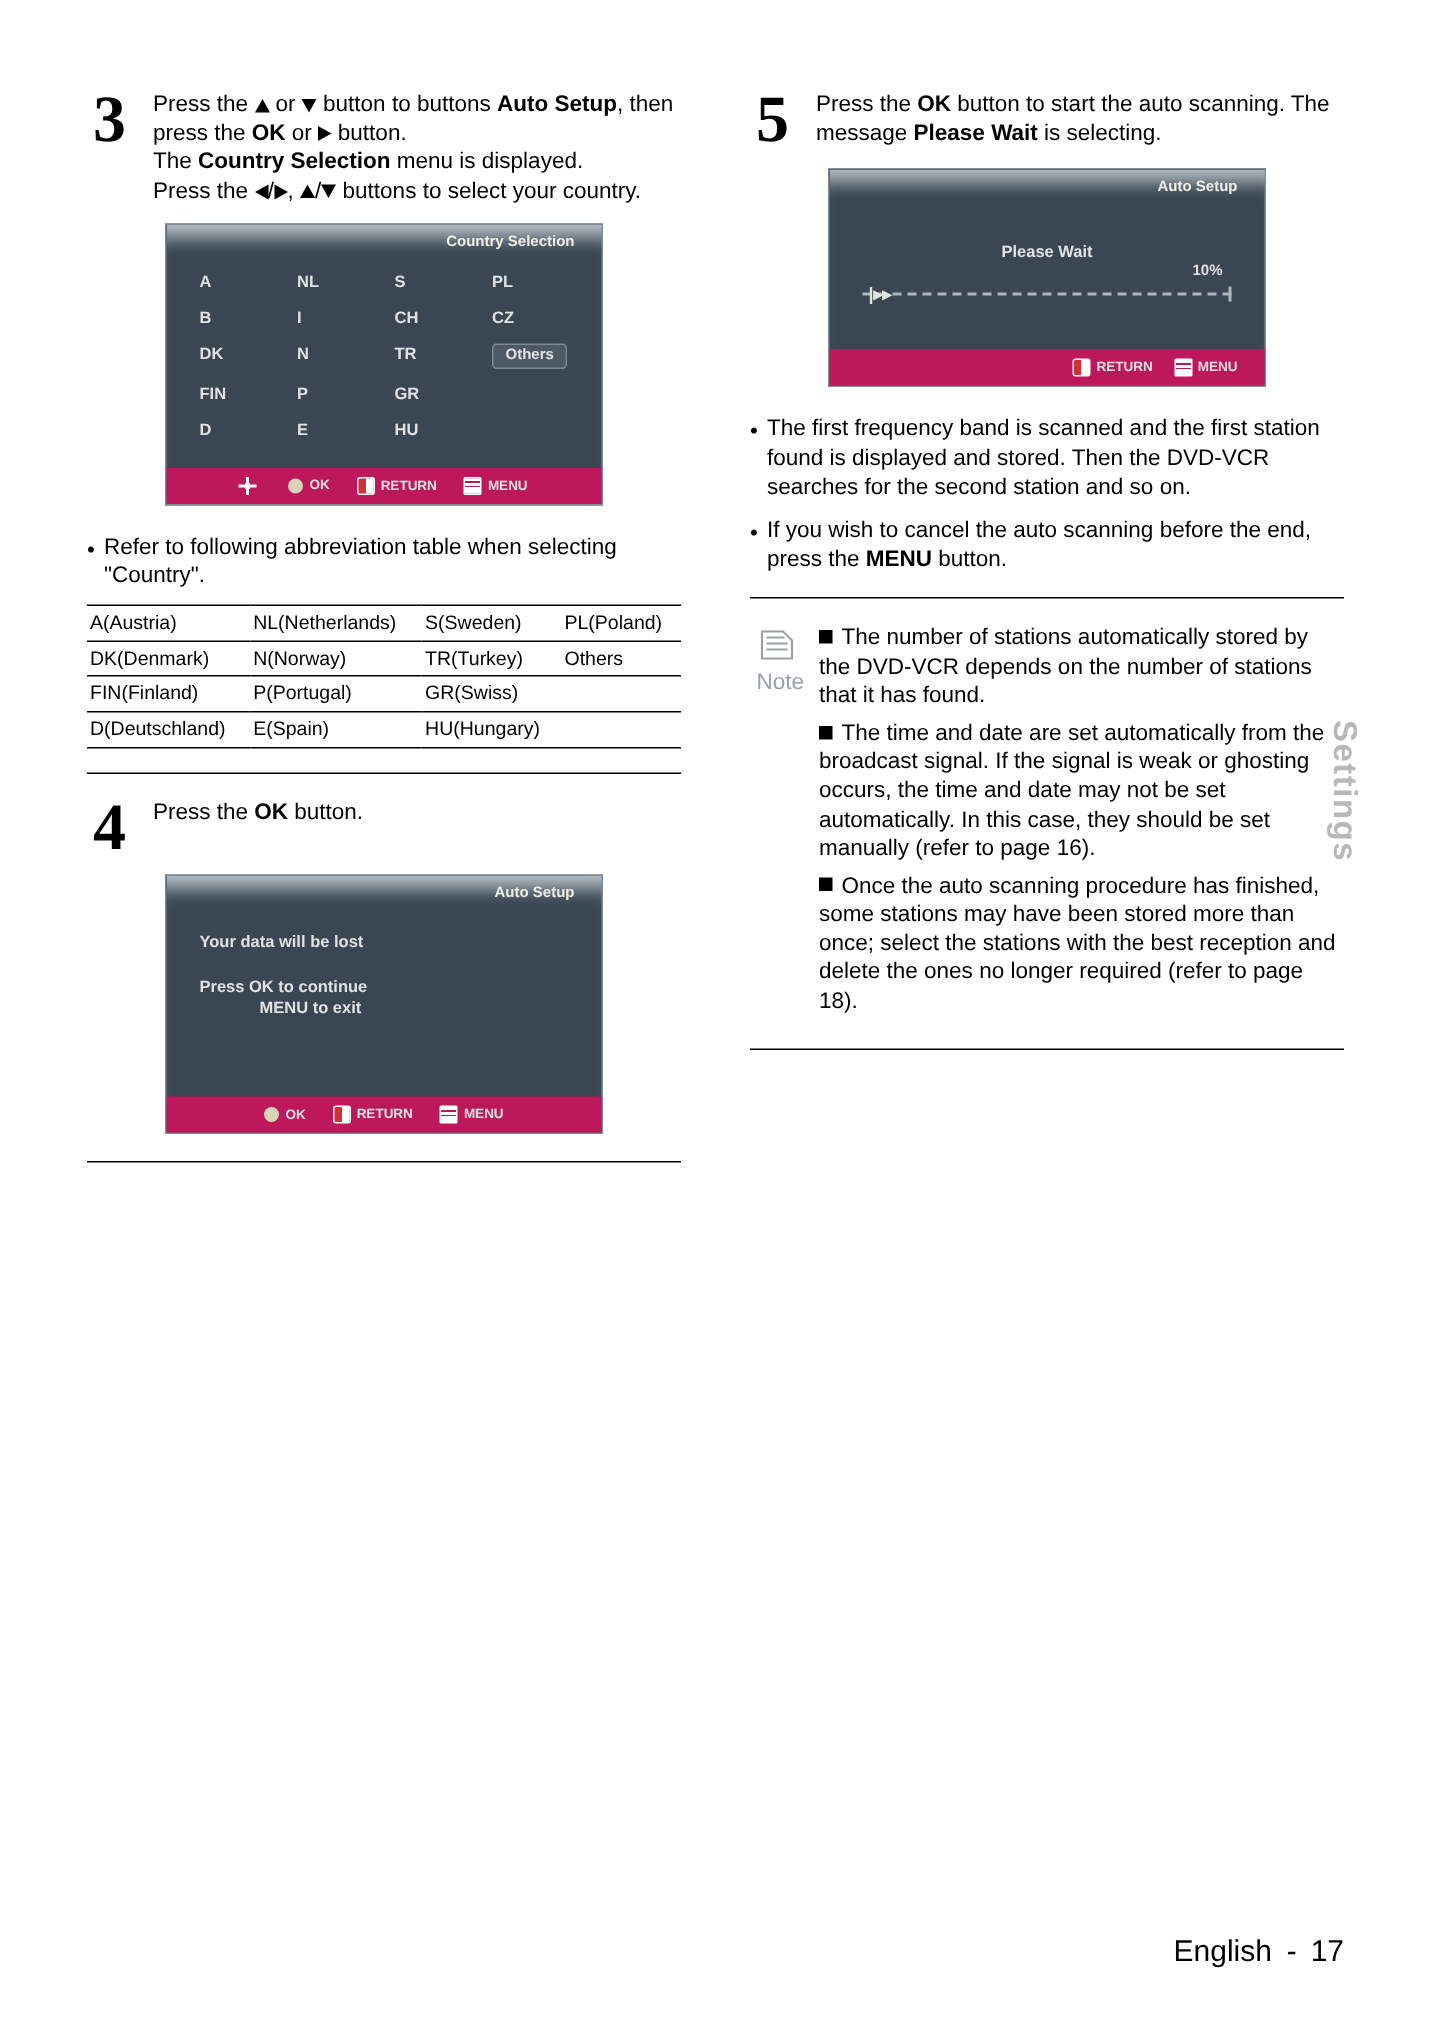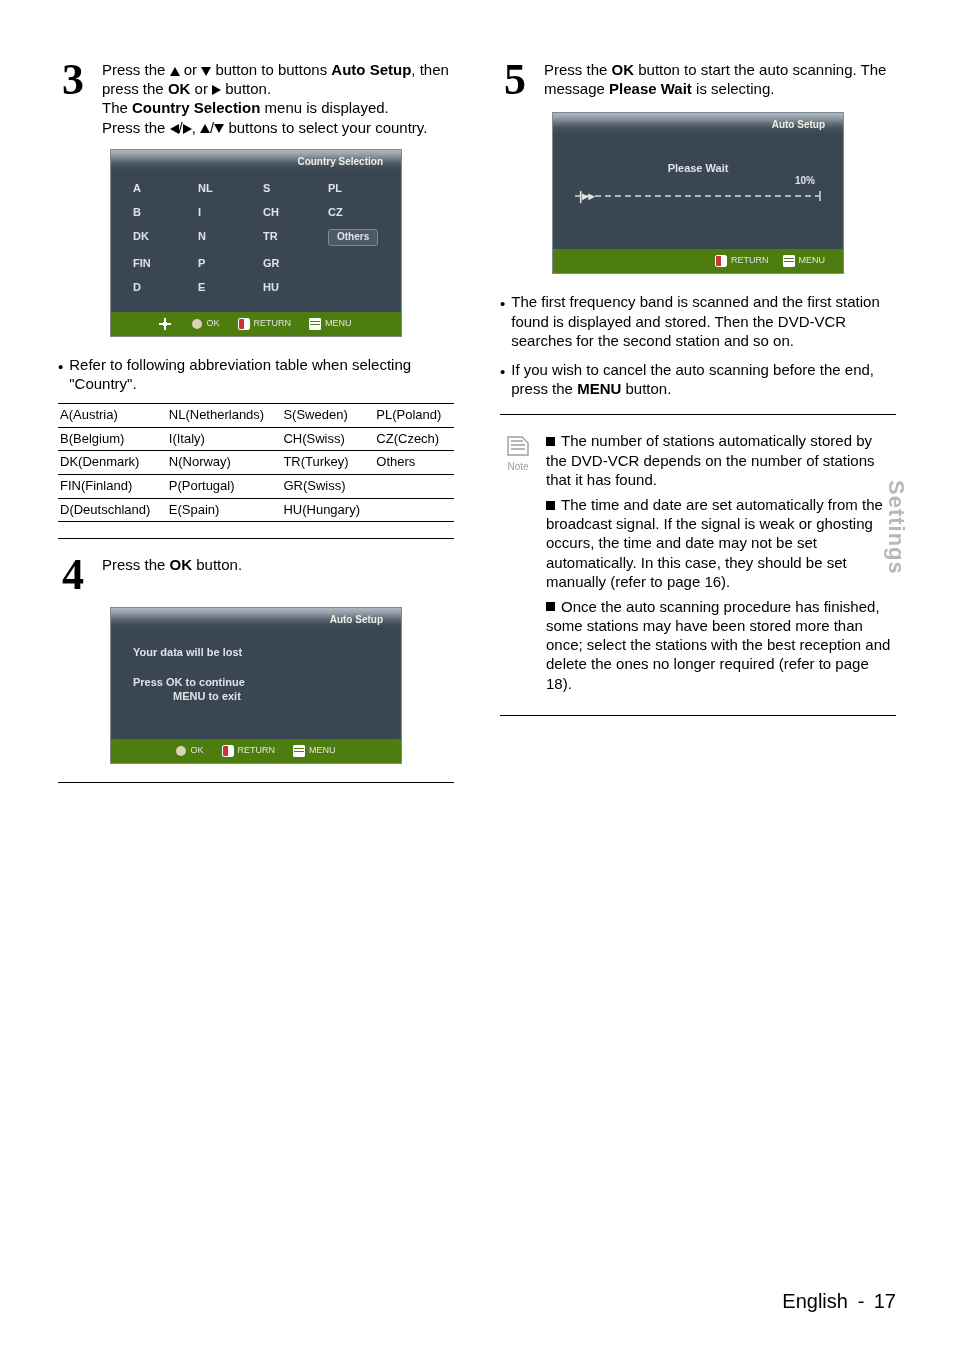--- a/index.html
+++ b/index.html
@@ -9,47 +9,47 @@
   .stepblk{display:flex;gap:14px;margin-bottom:8px}
   .stepnum{font-family:"Times New Roman",serif;font-size:44px;font-weight:700;line-height:.9;width:30px;text-align:center}
   .stepbody{flex:1}
   b{font-weight:700}
   .osd{margin:12px auto 18px auto;width:290px;background:#3a4753;color:#fff;font-size:11px;border:1px solid #7f8b94;box-shadow:inset 0 18px 12px -10px #b8c1c8}
   .osd-title{text-align:right;font-weight:700;padding:6px 18px 8px 0;color:#f0efe6;font-size:10px}
   .osd-body{padding:4px 14px 18px 22px;font-weight:700;color:#dfe3e6}
   .osd-grid{display:grid;grid-template-columns:repeat(4,1fr);row-gap:10px;column-gap:6px;text-align:left}
   .osd-grid span{display:inline-block}
   .osd-pill{background:#4d5a66;border:1px solid #7c8893;border-radius:3px;padding:1px 8px;font-size:10px;display:inline-block}
-  .osd-bottom{background:#4d7c0f;padding:6px 10px;font-size:9px;font-weight:400;color:#e2e4e0;display:flex;gap:18px;justify-content:center;align-items:flex-end}
+  .osd-bottom{background:#be185d;padding:6px 10px;font-size:9px;font-weight:700;color:#e2e4e0;display:flex;gap:18px;justify-content:center;align-items:flex-end}
   .osd-bottom .ico{display:inline-block;width:10px;height:10px;vertical-align:middle;margin-right:4px}
   .ico-move{background:radial-gradient(circle,#fff 30%,transparent 31%);position:relative}
   .ico-move::before,.ico-move::after{content:"";position:absolute;background:#fff}
   .ico-move::before{left:4px;top:-1px;width:2px;height:12px}
   .ico-move::after{top:4px;left:-1px;height:2px;width:12px}
   .ico-dot{width:8px;height:8px;border-radius:50%;background:#d9d4b8}
   .ico-ret{width:10px;height:7px;border:1px solid #fff;border-radius:2px;background:linear-gradient(90deg,#c33 50%,#fff 50%)}
   .ico-menu{width:12px;height:8px;border:1px solid #fff;border-radius:1px;background:linear-gradient(#fff 2px,transparent 2px,transparent 3px,#fff 3px,#fff 5px,transparent 5px,transparent 6px,#fff 6px)}
   .bullet-row{display:flex;gap:6px;margin:2px 0 10px 0}
   .bullet-dot{flex:0 0 auto;padding-top:2px}
   .bullet-txt{flex:1}
   .abbr{width:100%;border-collapse:collapse;font-size:13px;margin-top:4px}
   .abbr td{border-top:1px solid #000;border-bottom:1px solid #000;padding:3px 2px;white-space:nowrap}
   hr.sep{border:none;border-top:1px solid #000;margin:16px 0}
   .note-row{display:flex;gap:10px;margin-top:6px}
-  .note-icon{flex:0 0 36px;text-align:center;color:#9aa0a6;font-size:10px}
+  .note-icon{flex:0 0 36px;text-align:right;color:#9aa0a6;font-size:15px}
   .note-icon svg{display:block;margin:0 auto 2px auto}
   .note-list{flex:1}
   .sq{display:inline-block;width:9px;height:9px;background:#000;margin-right:6px;vertical-align:middle;margin-top:-2px}
   .note-list .item{margin-bottom:6px;padding-left:0}
   .side-tab{position:absolute;right:44px;top:480px;font-family:Arial,sans-serif;font-weight:700;font-size:22px;letter-spacing:1px;color:#b8b8b8;writing-mode:vertical-rl}
   .footer{position:absolute;right:58px;bottom:34px;font-size:20px}
   .footer .en{font-family:Liberation Sans, sans-serif}
   .footer .pg{font-weight:400}
   .footer .dash{font-style:italic;margin:0 4px}
-  .progress{margin:14px 12px 16px 12px;position:relative;height:14px}
+  .progress{margin:14px 12px 0 12px;position:relative;height:14px}
   .progress .label{position:absolute;right:6px;top:-14px;font-size:10px;font-weight:700}
   .progress .track{position:absolute;left:0;right:0;top:6px;border-top:2px dashed #aeb6bd}
   .progress .handle{position:absolute;left:4px;top:0;font-size:12px;color:#e2e4e0}
   .progress .end{position:absolute;right:0;top:2px;width:2px;height:10px;background:#aeb6bd}
   
   .tri{display:inline-block;width:0;height:0;vertical-align:middle}
   .tri-up{border-left:5px solid transparent;border-right:5px solid transparent;border-bottom:9px solid #000}
   .tri-dn{border-left:5px solid transparent;border-right:5px solid transparent;border-top:9px solid #000}
   .tri-l{border-top:5px solid transparent;border-bottom:5px solid transparent;border-right:9px solid #000}
   .tri-r{border-top:5px solid transparent;border-bottom:5px solid transparent;border-left:9px solid #000}
@@ -114,26 +114,20 @@
 
       <table class="abbr">
         <tbody>
             <tr>
               <td>A(Austria)</td>
               <td>NL(Netherlands)</td>
               <td>S(Sweden)</td>
               <td>PL(Poland)</td>
             </tr>
         <tr>
-              <td>B(Belgium)</td>
-              <td>I(Italy)</td>
-              <td>CH(Swiss)</td>
-              <td>CZ(Czech)</td>
-            </tr>
-        <tr>
               <td>DK(Denmark)</td>
               <td>N(Norway)</td>
               <td>TR(Turkey)</td>
               <td>Others</td>
             </tr>
         <tr>
               <td>FIN(Finland)</td>
               <td>P(Portugal)</td>
               <td>GR(Swiss)</td>
               <td></td>
@@ -151,21 +145,21 @@
 
       <div class="stepblk">
         <div class="stepnum">4</div>
         <div class="stepbody">
           <span>Press the </span><b>OK</b><span> button.</span><br>
         </div>
       </div>
 
       <div class="osd">
         <div class="osd-title">Auto Setup</div>
-        <div class="osd-body" style="padding-bottom:36px">
+        <div class="osd-body" style="padding-bottom:52px">
           <div style="margin:6px 0 16px 0">Your data will be lost</div>
           <div>Press OK  to continue</div>
           <div style="padding-left:40px">MENU  to exit</div>
         </div>
         <div class="osd-bottom">
           <span><span class="ico ico-dot"></span><span>OK</span></span>
           <span><span class="ico ico-ret"></span><span>RETURN</span></span>
           <span><span class="ico ico-menu"></span><span>MENU</span></span>
         </div>
       </div>

